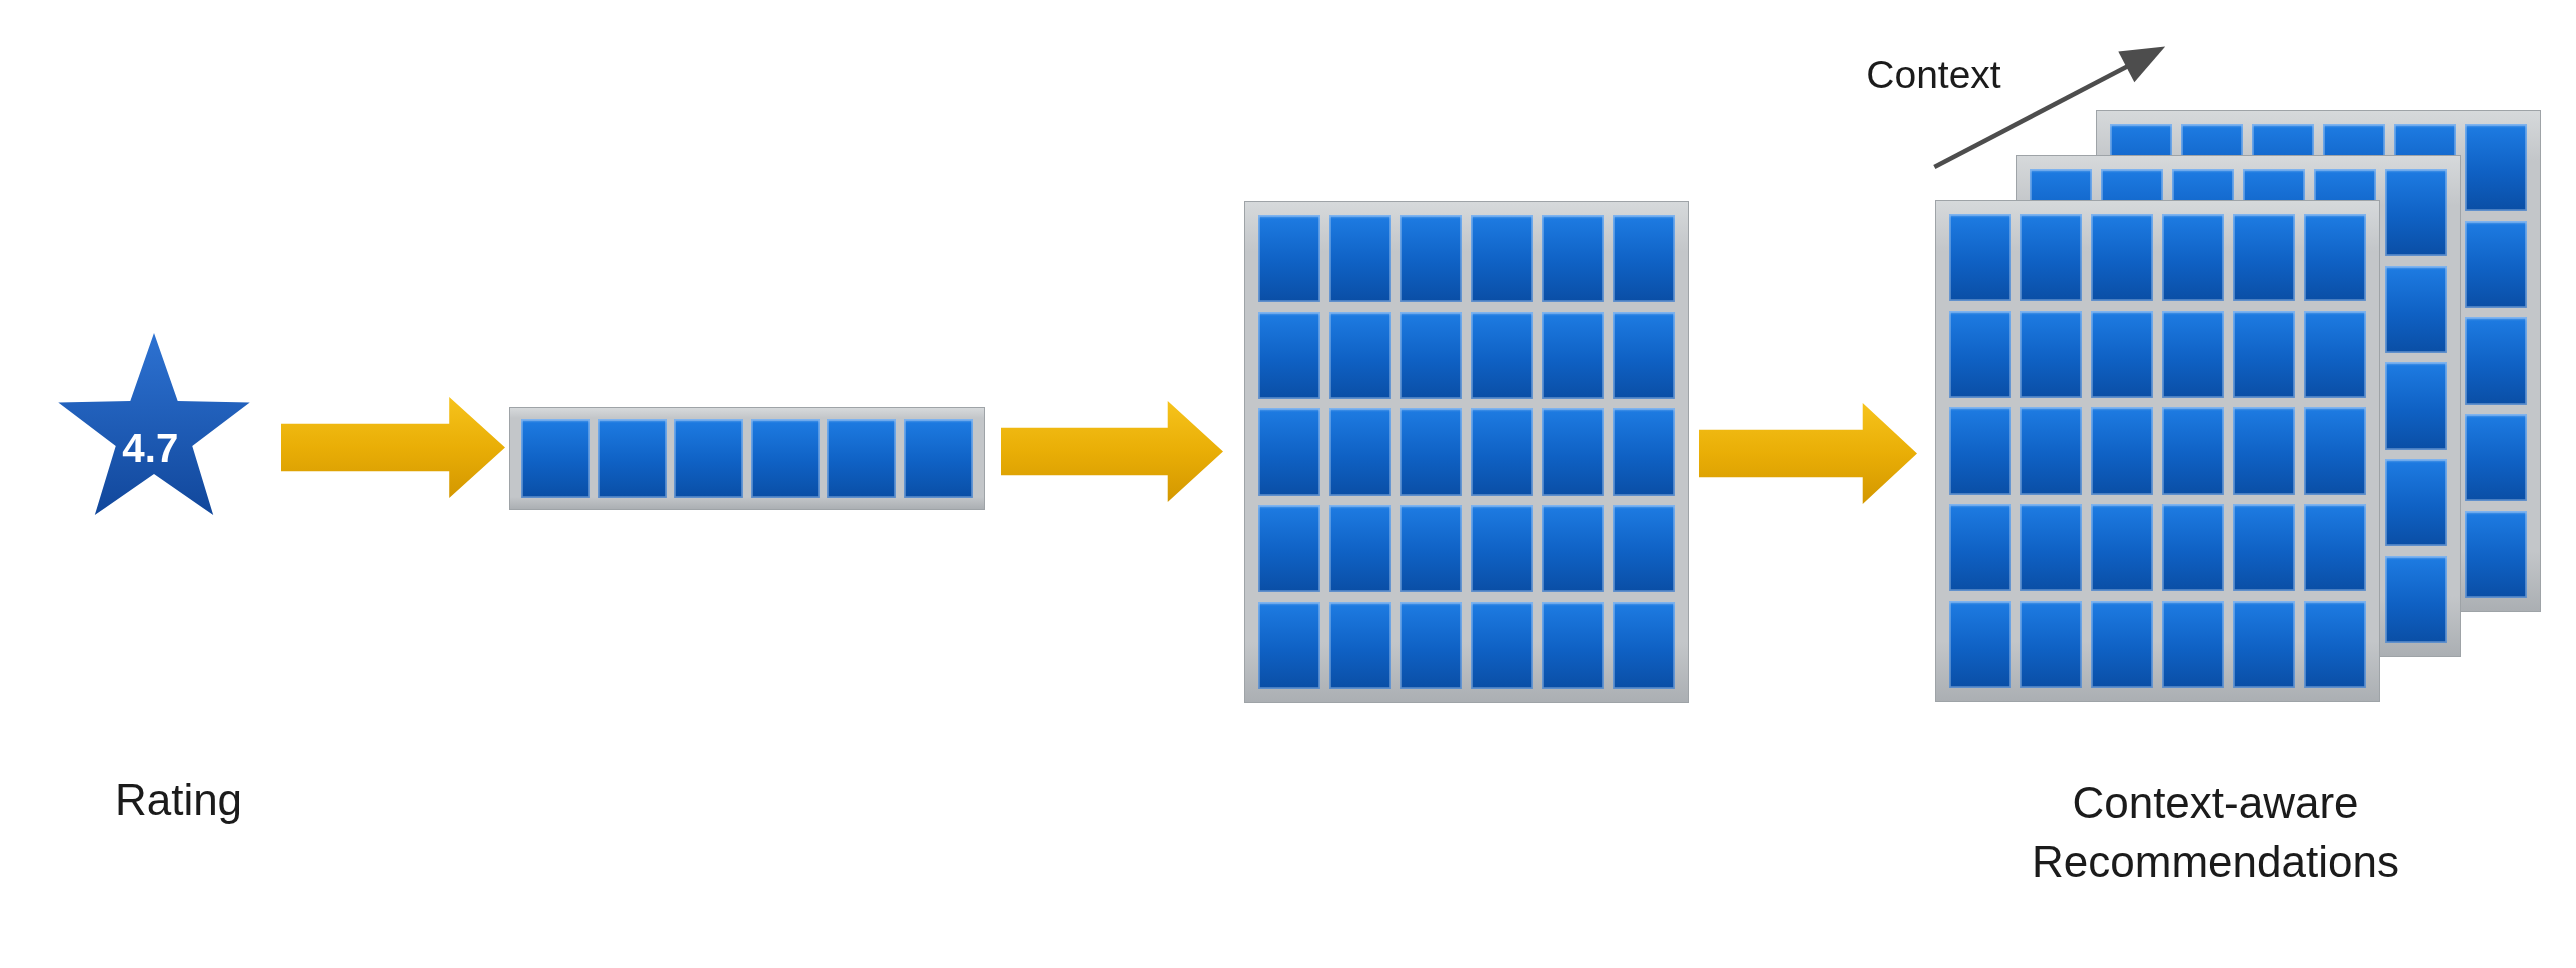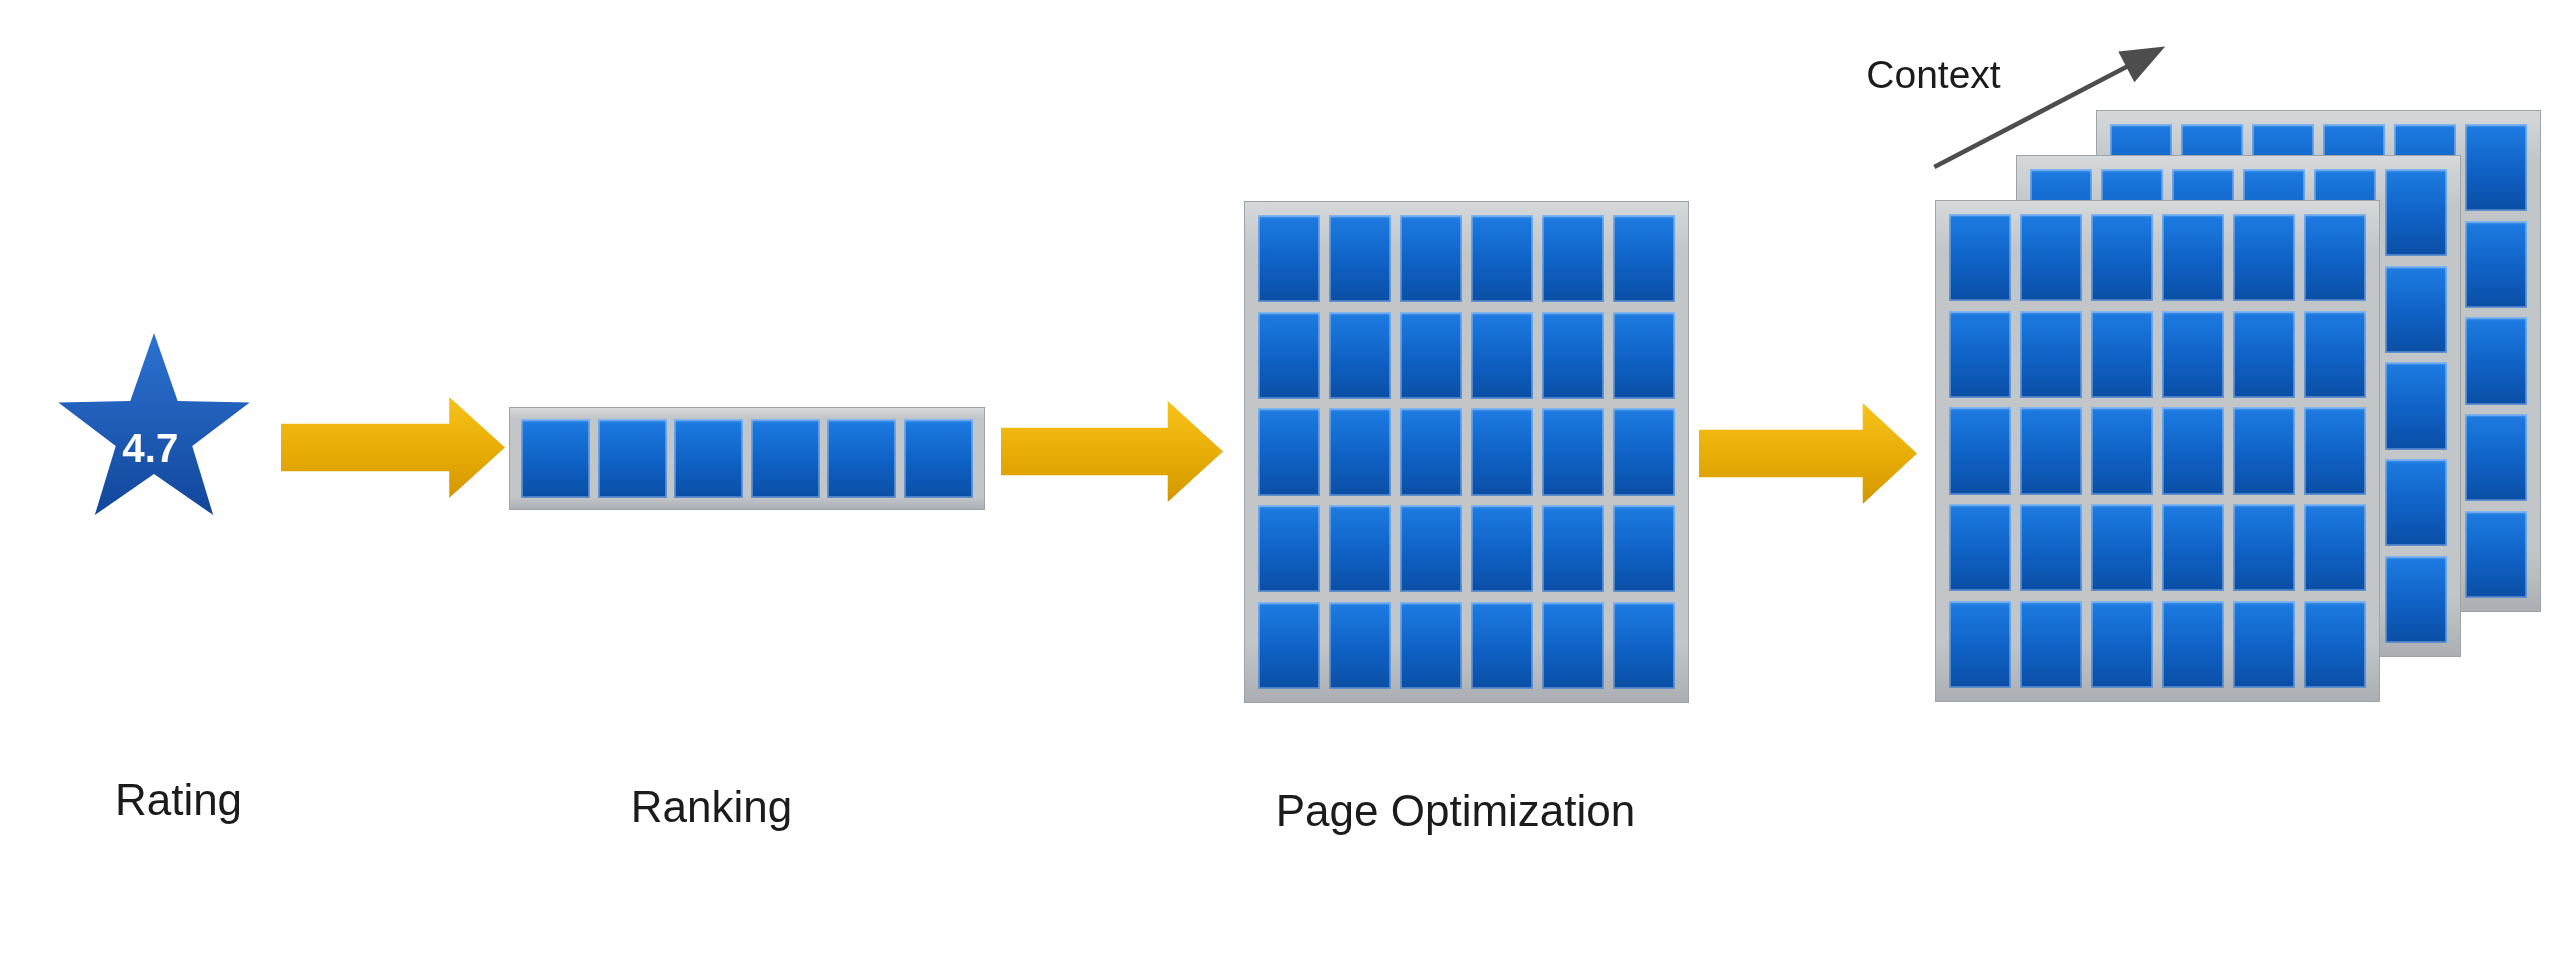--- a/index.html
+++ b/index.html
@@ -233,17 +233,19 @@
       </div>
   </div>
 
   <div class="context-text">Context</div>
   <svg class="abs" style="left:1922px;top:32px;" width="261" height="146" viewBox="0 0 285 160">
     <line x1="13" y1="148" x2="228" y2="36" stroke="var(--context_arrow,#4D4D4D)" stroke-width="5"></line>
     <polygon fill="var(--context_arrow,#4D4D4D)" points="266,16 232.2,55.1 214.6,21.3"></polygon>
   </svg>
 
   <div class="stage-label lbl-rating">Rating</div>
-  <div class="stage-label lbl-ranking">Ranking</div>
-  <div class="stage-label lbl-page">Page Optimization</div>
+  <div class="stage-label lbl-context">
+    <div>Context-aware</div>
+    <div>Recommendations</div>
+  </div>
 
 </div>
 
 
 </body></html>

